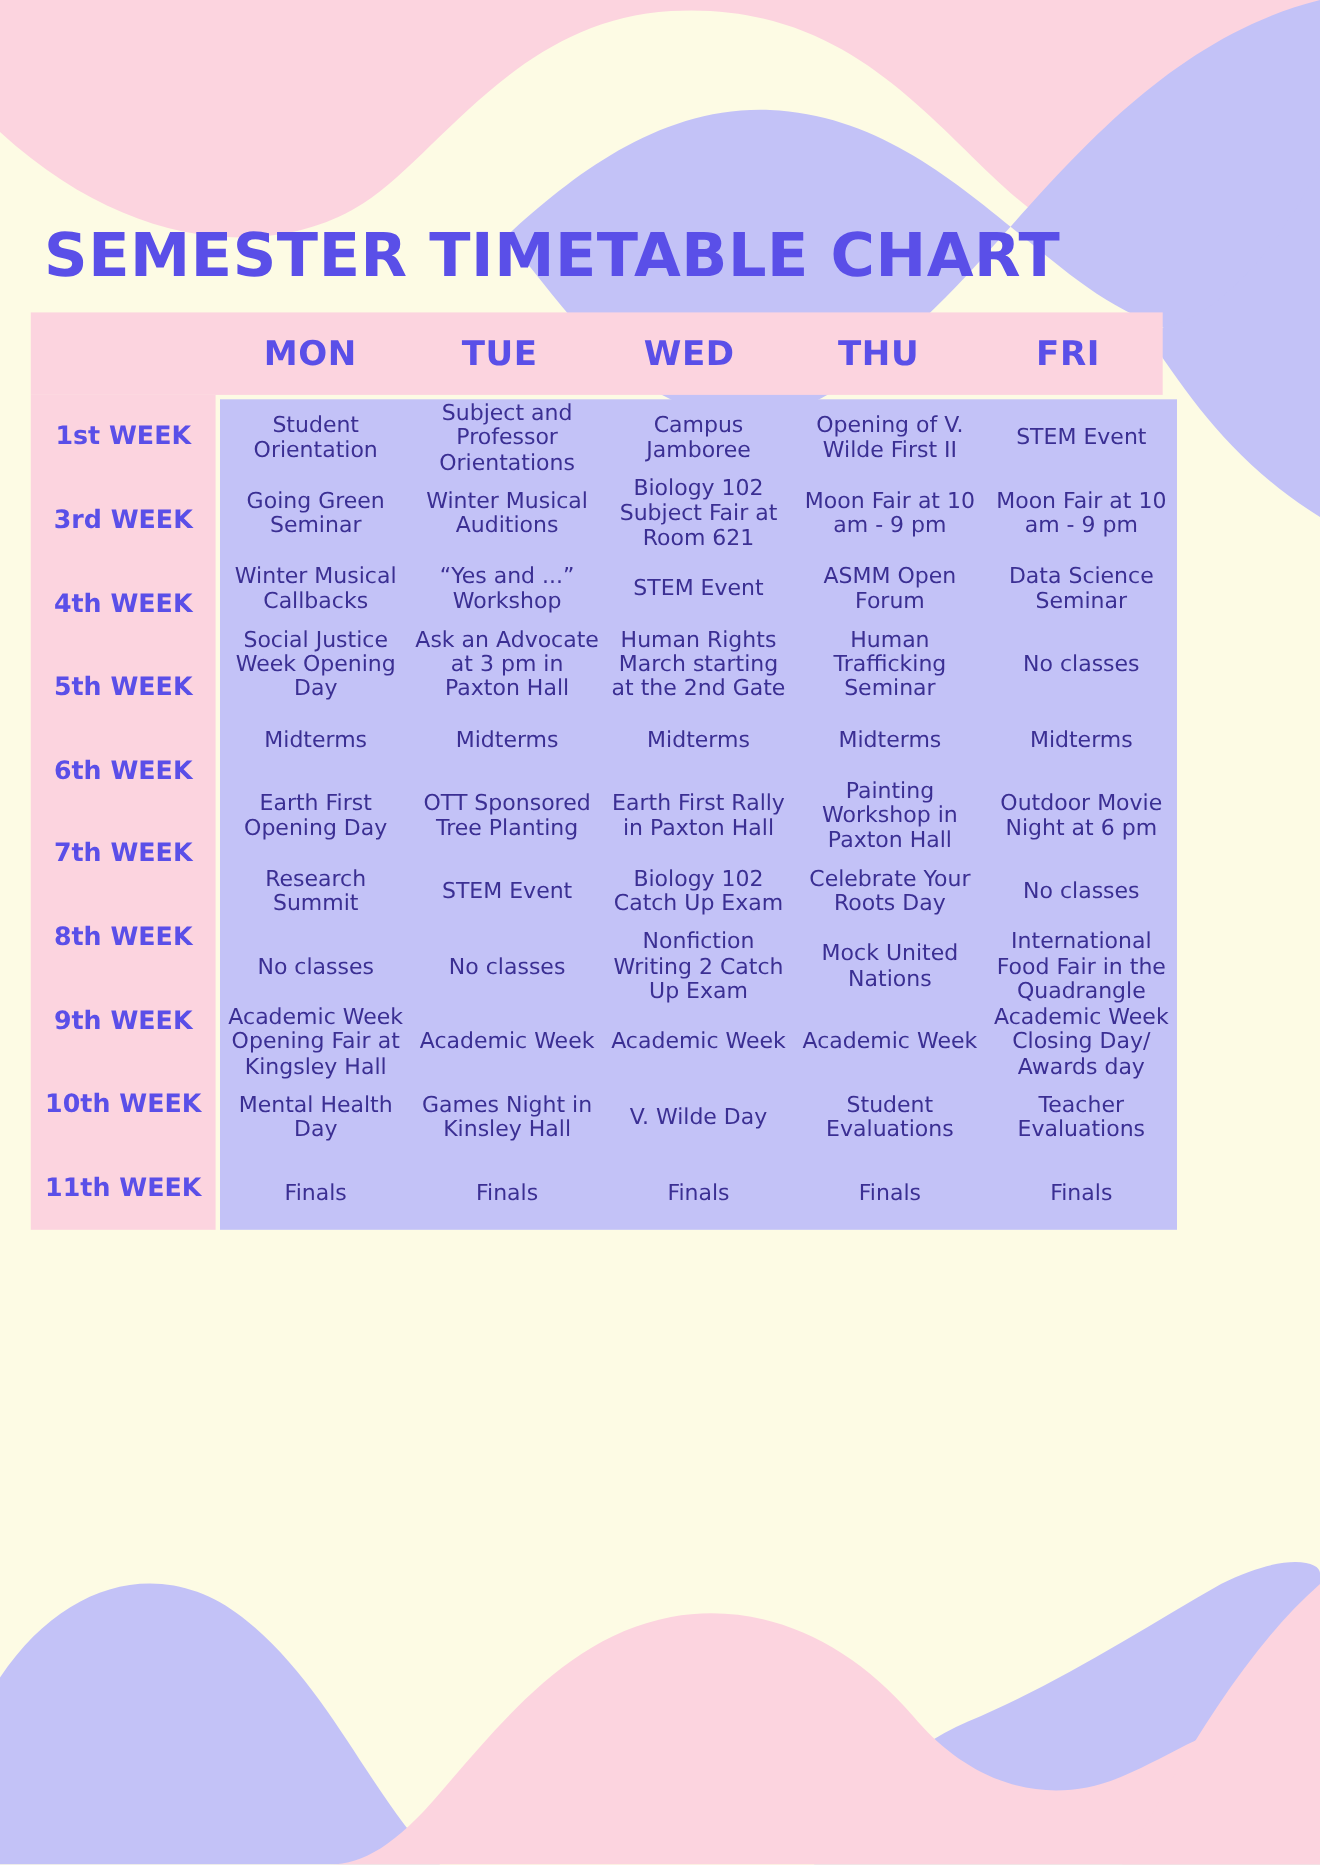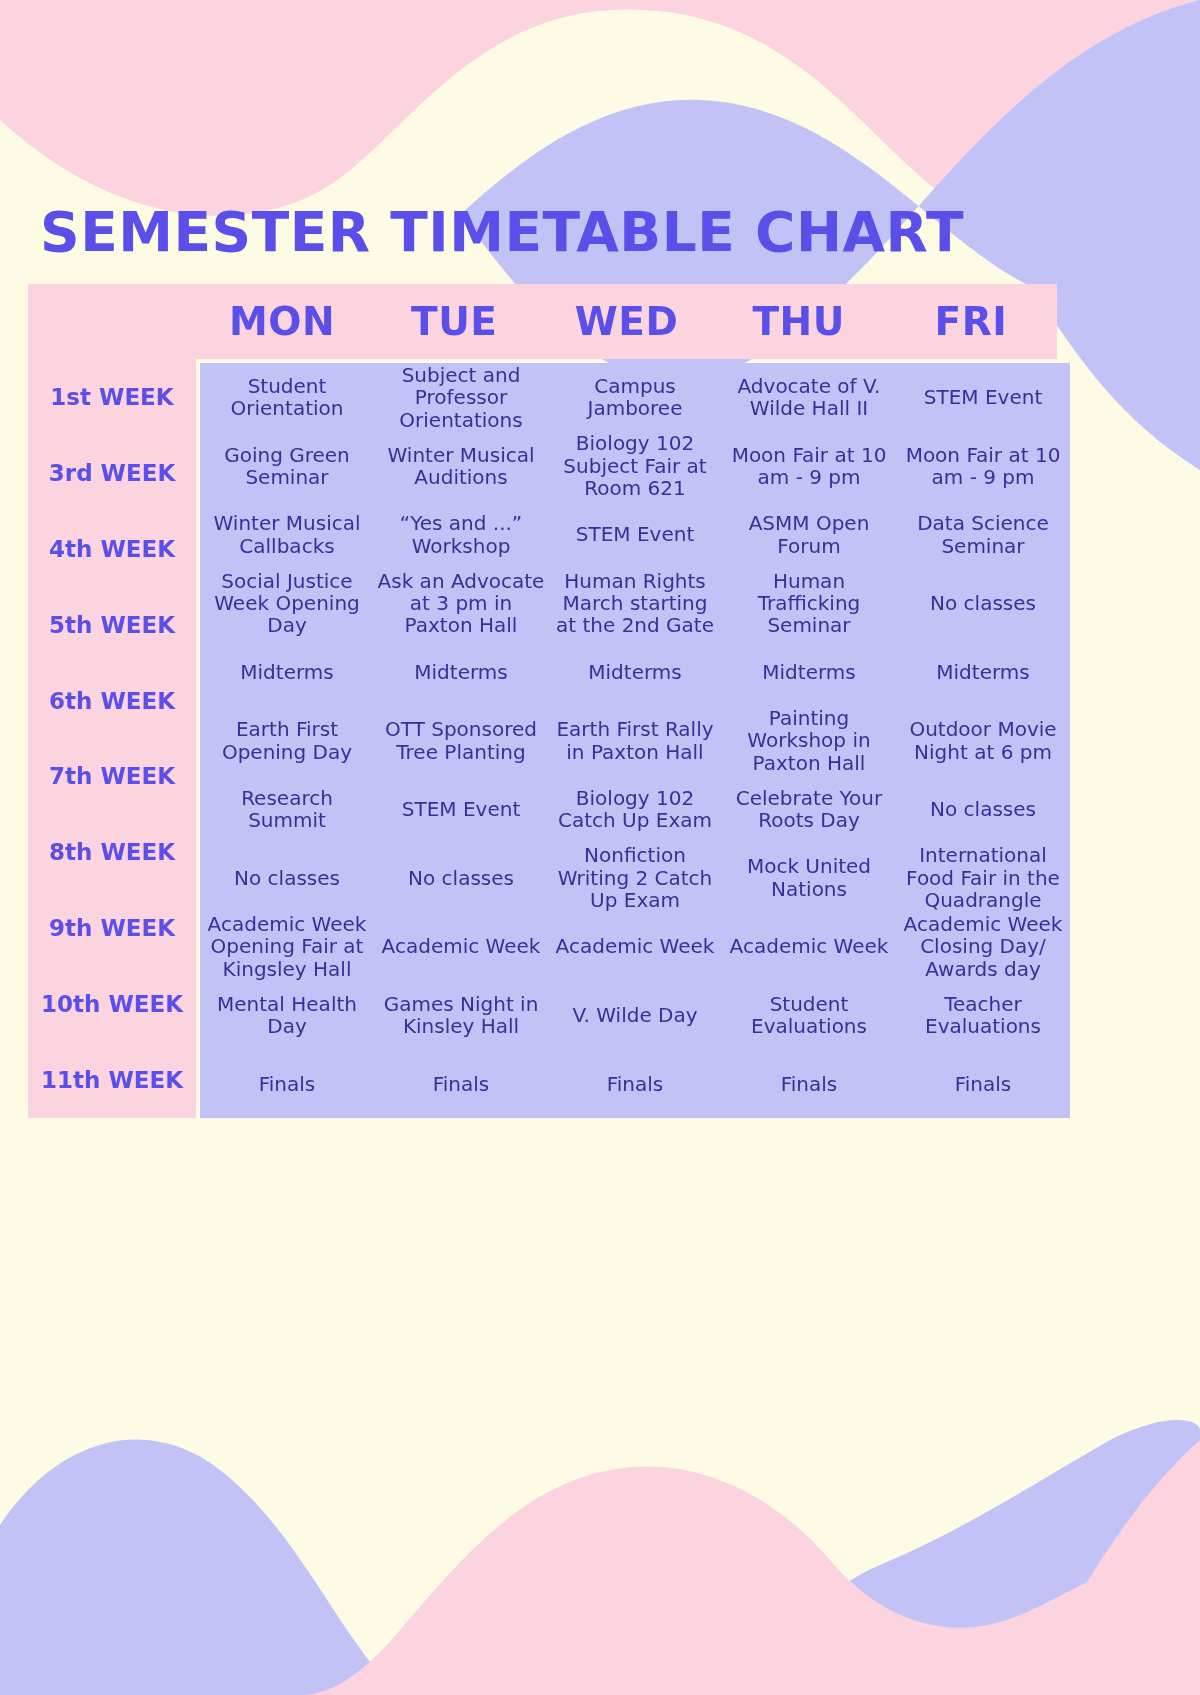--- a/index.html
+++ b/index.html
@@ -61,21 +61,21 @@
     top: 284px;
     width: 861px;
     height: 75px;
     display: flex;
     align-items: center;
   }
   .day-header {
     flex: 1 1 0;
     text-align: center;
     font-weight: 700;
-    font-size: 39px;
+    font-size: 31px;
     color: #5A4FE8;
     letter-spacing: 0.5px;
   }
 
   
   #week-column {
     position: absolute;
     left: 28px;
     top: 359px;
     width: 168px;
@@ -189,21 +189,21 @@
     <div class="week-label">10th WEEK</div>
     <div class="week-label">11th WEEK</div>
   </div>
 
   <div id="timetable-body">
 
     <div class="table-row">
       <div class="cell">Student Orientation</div>
       <div class="cell">Subject and Professor Orientations</div>
       <div class="cell">Campus Jamboree</div>
-      <div class="cell">Advocate of V. Wilde Hall II</div>
+      <div class="cell">Opening of V. Wilde First II</div>
       <div class="cell">STEM Event</div>
     </div>
 
     <div class="table-row">
       <div class="cell">Going Green Seminar</div>
       <div class="cell">Winter Musical Auditions</div>
       <div class="cell">Biology 102 Subject Fair at Room 621</div>
       <div class="cell">Moon Fair at 10 am - 9 pm</div>
       <div class="cell">Moon Fair at 10 am - 9 pm</div>
     </div>

